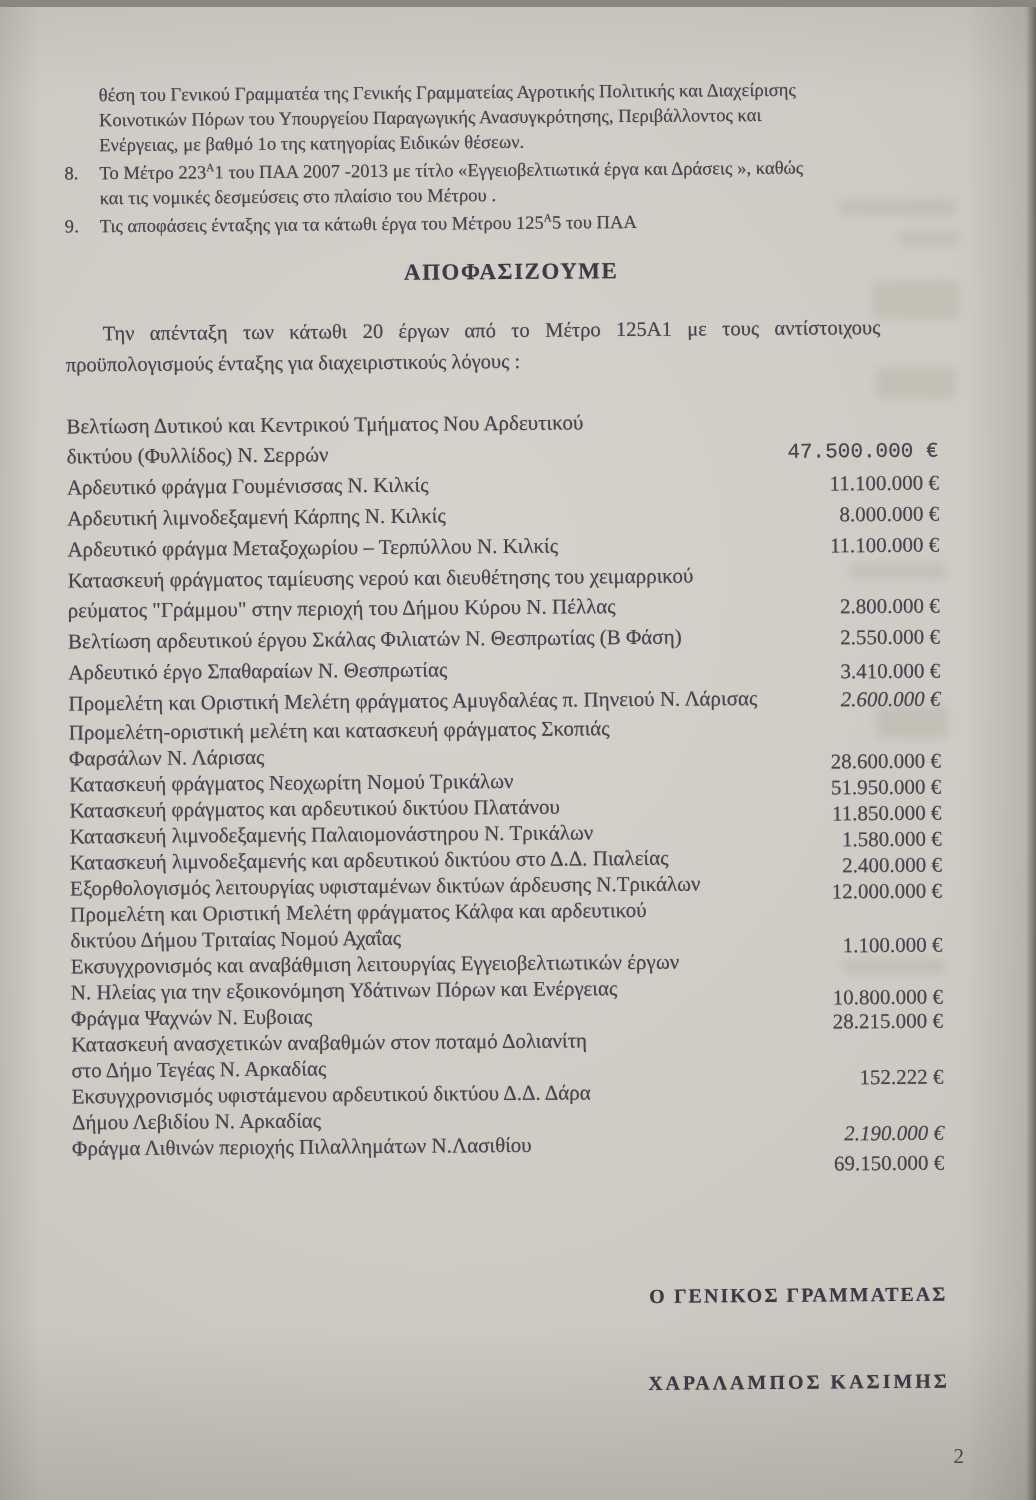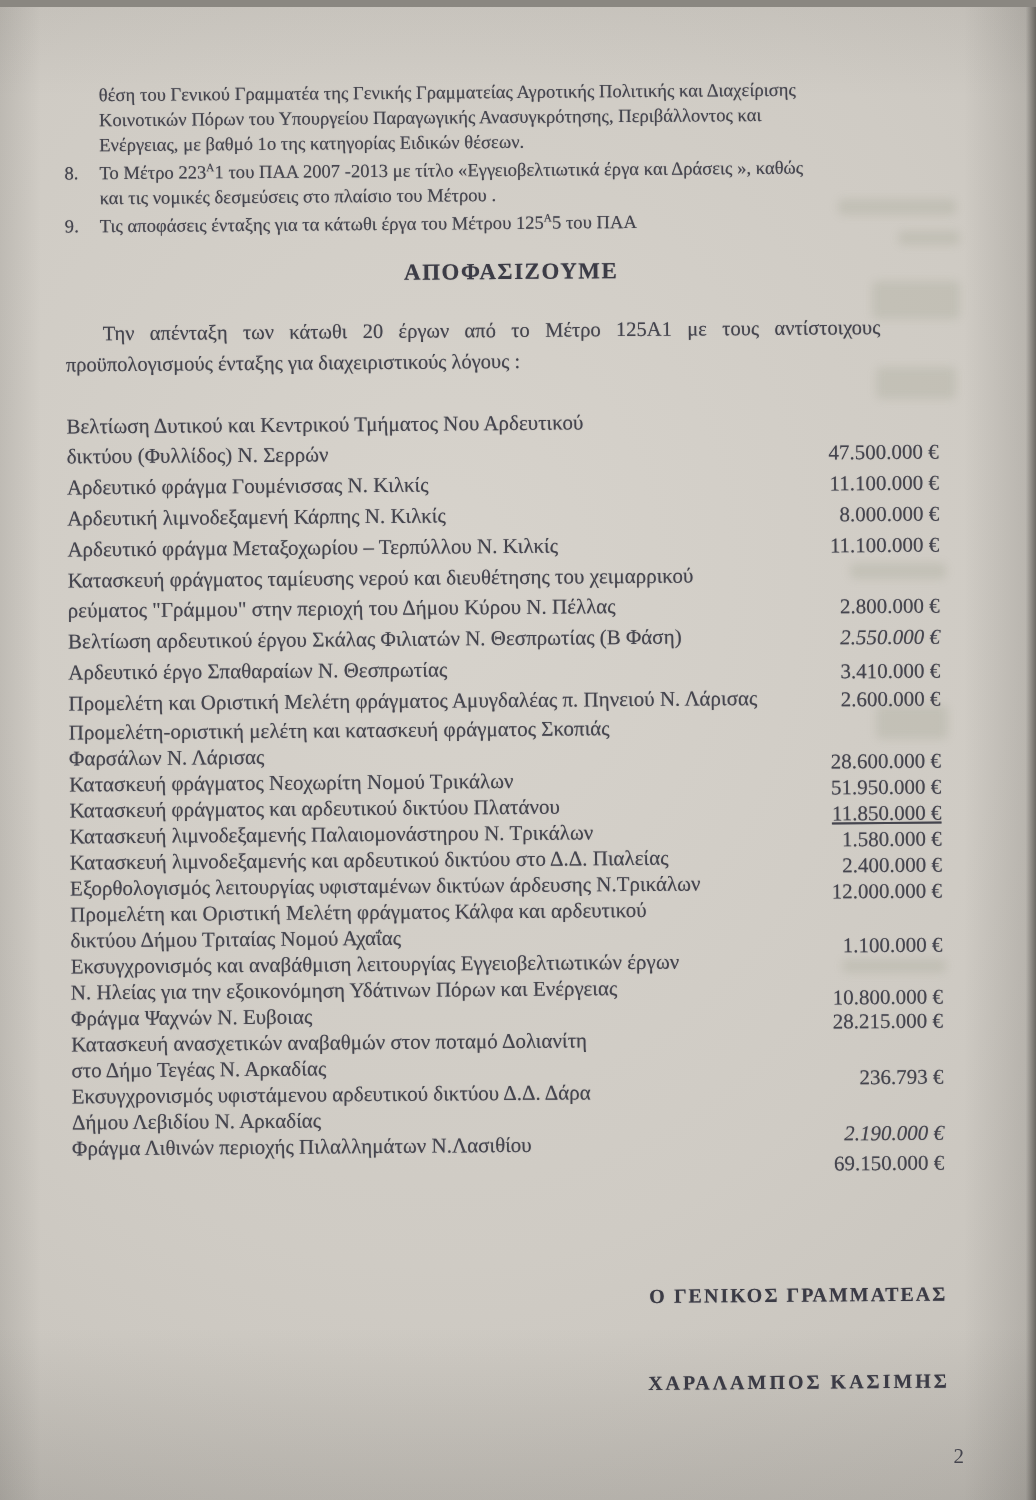--- a/index.html
+++ b/index.html
@@ -102,21 +102,21 @@
       <div class="para-l1">Την απένταξη των κάτωθι 20 έργων από το Μέτρο 125Α1 με τους αντίστοιχους</div>
       <div class="para-l2">προϋπολογισμούς ένταξης για διαχειριστικούς λόγους :</div>
     </div>
 
     <div class="plist" id="plist">
         <div class="row roomy">
           <div class="pname">
             <div>Βελτίωση Δυτικού και Κεντρικού Τμήματος Νου Αρδευτικού</div>
             <div>δικτύου (Φυλλίδος)  Ν. Σερρών</div>
           </div>
-          <div class="amt" style="bottom: -2px;">47.500.000 €</div>
+          <div class="amt" style="bottom: -2px; font-family: Liberation Mono, monospace;">47.500.000 €</div>
         </div>
         <div class="row roomy">
           <div class="pname">
             <div>Αρδευτικό  φράγμα  Γουμένισσας Ν. Κιλκίς</div>
           </div>
           <div class="amt" style="bottom: -2px;">11.100.000 €</div>
         </div>
         <div class="row roomy">
           <div class="pname">
             <div>Αρδευτική λιμνοδεξαμενή Κάρπης Ν. Κιλκίς</div>
@@ -133,52 +133,52 @@
           <div class="pname">
             <div>Κατασκευή φράγματος ταμίευσης νερού και διευθέτησης του χειμαρρικού</div>
             <div>ρεύματος "Γράμμου" στην περιοχή του Δήμου Κύρου Ν. Πέλλας</div>
           </div>
           <div class="amt" style="bottom: -2px; font-family: Liberation Serif, serif;">2.800.000 €</div>
         </div>
         <div class="row roomy">
           <div class="pname">
             <div>Βελτίωση αρδευτικού έργου Σκάλας Φιλιατών Ν. Θεσπρωτίας (Β Φάση)</div>
           </div>
-          <div class="amt" style="bottom: -2px; font-style: italic;">2.550.000 €</div>
+          <div class="amt" style="bottom: -2px;">2.550.000 €</div>
         </div>
         <div class="row roomy">
           <div class="pname">
             <div>Αρδευτικό έργο Σπαθαραίων Ν. Θεσπρωτίας</div>
           </div>
           <div class="amt" style="bottom: -5px;">3.410.000 €</div>
         </div>
         <div class="row roomy">
           <div class="pname">
             <div>Προμελέτη και Οριστική Μελέτη φράγματος Αμυγδαλέας π. Πηνειού Ν. Λάρισας</div>
           </div>
-          <div class="amt" style="bottom: -2px;">2.600.000 €</div>
+          <div class="amt" style="bottom: -2px; font-style: italic;">2.600.000 €</div>
         </div>
         <div class="row tight">
           <div class="pname">
             <div>Προμελέτη-οριστική μελέτη και κατασκευή φράγματος Σκοπιάς</div>
             <div>Φαρσάλων Ν. Λάρισας</div>
           </div>
           <div class="amt" style="bottom: -9px;">28.600.000 €</div>
         </div>
         <div class="row tight">
           <div class="pname">
             <div>Κατασκευή φράγματος Νεοχωρίτη Νομού Τρικάλων</div>
           </div>
           <div class="amt" style="bottom: -9px; text-align: center;">51.950.000 €</div>
         </div>
         <div class="row tight">
           <div class="pname">
             <div>Κατασκευή φράγματος και αρδευτικού δικτύου Πλατάνου</div>
           </div>
-          <div class="amt" style="bottom: -9px; text-decoration: underline;">11.850.000 €</div>
+          <div class="amt" style="bottom: -9px;">11.850.000 €</div>
         </div>
         <div class="row tight">
           <div class="pname">
             <div>Κατασκευή λιμνοδεξαμενής Παλαιομονάστηρου Ν. Τρικάλων</div>
           </div>
           <div class="amt" style="bottom: -9px;">1.580.000 €</div>
         </div>
         <div class="row tight">
           <div class="pname">
             <div>Κατασκευή λιμνοδεξαμενής και αρδευτικού δικτύου στο Δ.Δ. Πιαλείας</div>
@@ -209,21 +209,21 @@
           <div class="pname">
             <div>Φράγμα Ψαχνών Ν. Ευβοιας</div>
           </div>
           <div class="amt" style="bottom: -9px;">28.215.000 €</div>
         </div>
         <div class="row tight">
           <div class="pname">
             <div>Κατασκευή ανασχετικών αναβαθμών στον ποταμό Δολιανίτη</div>
             <div>στο Δήμο Τεγέας Ν. Αρκαδίας</div>
           </div>
-          <div class="amt" style="bottom: -13px;">236.793 €</div>
+          <div class="amt" style="bottom: -13px;">152.222 €</div>
         </div>
         <div class="row tight">
           <div class="pname">
             <div>Εκσυγχρονισμός υφιστάμενου αρδευτικού δικτύου Δ.Δ. Δάρα</div>
             <div>Δήμου Λεβιδίου   Ν. Αρκαδίας</div>
           </div>
           <div class="amt" style="bottom: -17px; font-style: italic;">2.190.000 €</div>
         </div>
         <div class="row tight">
           <div class="pname">

